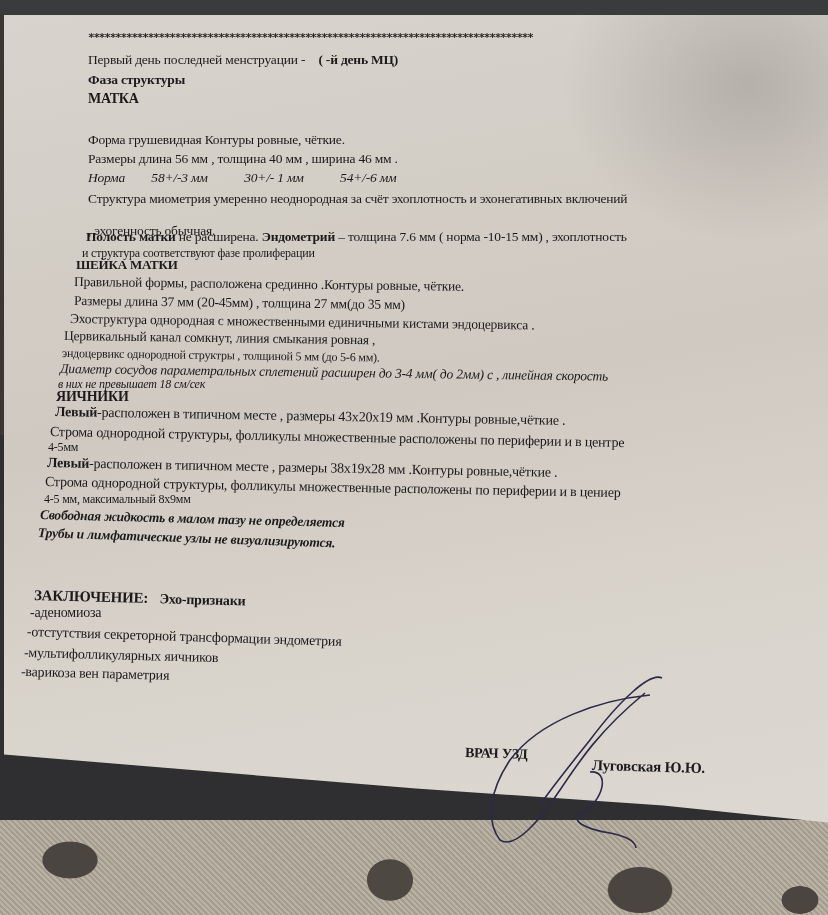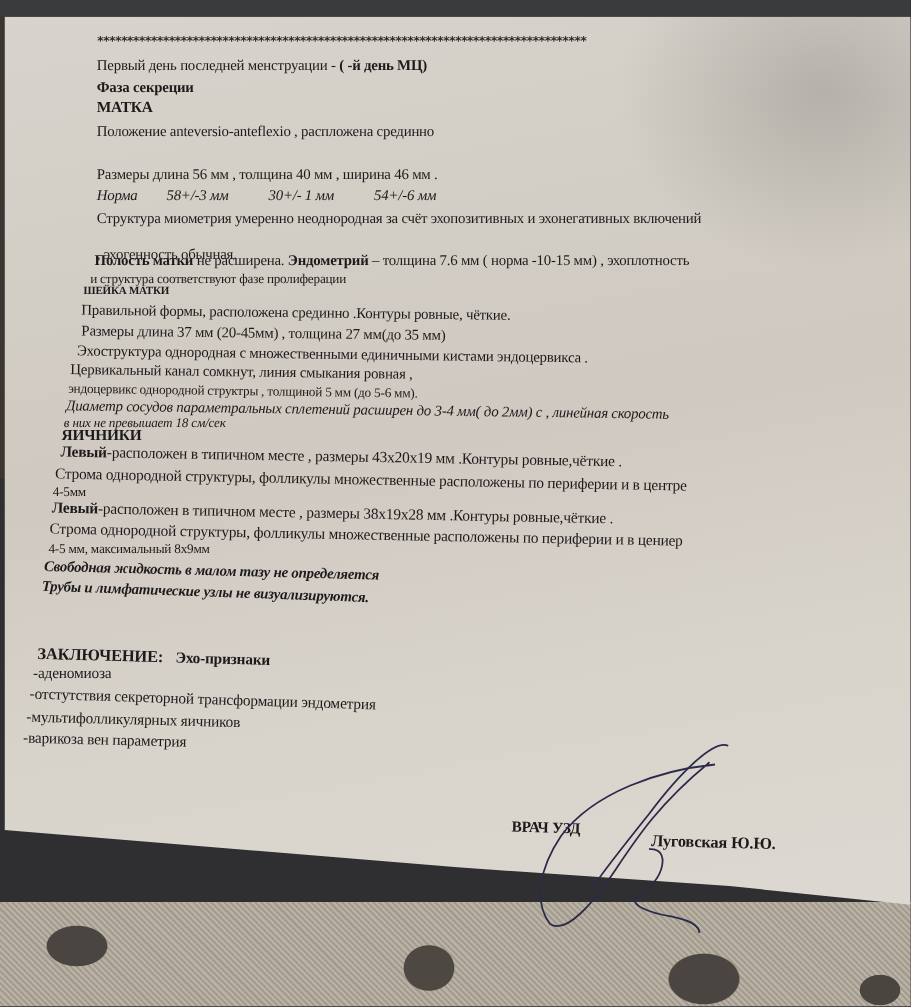--- a/index.html
+++ b/index.html
@@ -45,47 +45,47 @@
 <div class="leftstrip"></div>
 <div class="fabric"></div>
 <div class="paper"></div>
 <div class="shade"></div>
 
 <div class="doc">
   <div class="line stars" style="left:88px;top:30px;">**********************************************************************************</div>
 
   <div class="line" style="left:88px;top:52px;">
     <span>Первый день последней менструации -</span>
-    <span class="b" style="margin-left:0;">( -й день МЦ)</span>
+    <span class="b" style="margin-left:10px;">( -й день МЦ)</span>
   </div>
-  <div class="line b" style="left:88px;top:72px;">Фаза секреции</div>
+  <div class="line b" style="left:88px;top:72px;">Фаза структуры</div>
   <div class="line b" style="left:88px;top:91px;font-size:14px;">МАТКА</div>
 
-  <div class="line" style="left:88px;top:112px;">Положение anteversio-anteflexio , распложена срединно</div>
+  <div class="line" style="left:88px;top:132px;">Форма грушевидная Контуры ровные, чёткие.</div>
   <div class="line" style="left:88px;top:151px;">Размеры длина 56 мм , толщина 40 мм , ширина 46 мм .</div>
   <div class="line i" style="left:88px;top:170px;">
     <span>Норма</span>
     <span style="display:inline-block;width:20px"></span>
     <span>58+/-3 мм</span>
     <span style="display:inline-block;width:30px"></span>
     <span>30+/- 1 мм</span>
     <span style="display:inline-block;width:30px"></span>
     <span>54+/-6 мм</span>
   </div>
-  <div class="line" style="left:88px;top:191px;">Структура миометрия умеренно неоднородная за счёт эхопозитивных и эхонегативных включений</div>
+  <div class="line" style="left:88px;top:191px;">Структура миометрия умеренно неоднородная за счёт эхоплотность и эхонегативных включений</div>
   <div class="line" style="left:88px;top:223px;">, эхогенность обычная.</div>
   <div class="line" style="left:86px;top:229px;">
     <span class="b">Полость матки</span>
     <span>не расширена.</span>
     <span class="b">Эндометрий</span>
     <span>– толщина 7.6 мм ( норма -10-15 мм) , эхоплотность</span>
   </div>
   <div class="line sm" style="left:82px;top:245px;">и структура соответствуют фазе пролиферации</div>
 
-  <div class="line b" style="left:76px;top:257px;font-size:10px;">ШЕЙКА МАТКИ</div>
+  <div class="line b" style="left:76px;top:257px;font-size:13px;">ШЕЙКА МАТКИ</div>
   <div class="line" style="left:74px;top:274px;transform:rotate(0.7deg);transform-origin:left;">Правильной формы, расположена срединно .Контуры ровные, чёткие.</div>
   <div class="line" style="left:74px;top:293px;transform:rotate(0.7deg);transform-origin:left;">Размеры длина 37 мм (20-45мм) , толщина 27 мм(до 35 мм)</div>
   <div class="line" style="left:70px;top:311px;transform:rotate(0.8deg);transform-origin:left;">Эхоструктура однородная с множественными единичными кистами эндоцервикса .</div>
   <div class="line" style="left:64px;top:328px;transform:rotate(0.8deg);transform-origin:left;">Цервикальный канал сомкнут, линия смыкания ровная ,</div>
   <div class="line sm" style="left:62px;top:345px;transform:rotate(0.8deg);transform-origin:left;">эндоцервикс однородной структры , толщиной 5 мм (до 5-6 мм).</div>
   <div class="line i" style="left:60px;top:361px;transform:rotate(0.8deg);transform-origin:left;">Диаметр сосудов параметральных сплетений расширен до 3-4 мм( до 2мм) с , линейная скорость</div>
   <div class="line i sm" style="left:58px;top:376px;">в них не превышает 18 см/сек</div>
 
   <div class="line b" style="left:56px;top:389px;font-size:14px;">ЯИЧНИКИ</div>
   <div class="line" style="left:55px;top:404px;transform:rotate(1deg);transform-origin:left;font-size:14px;">

